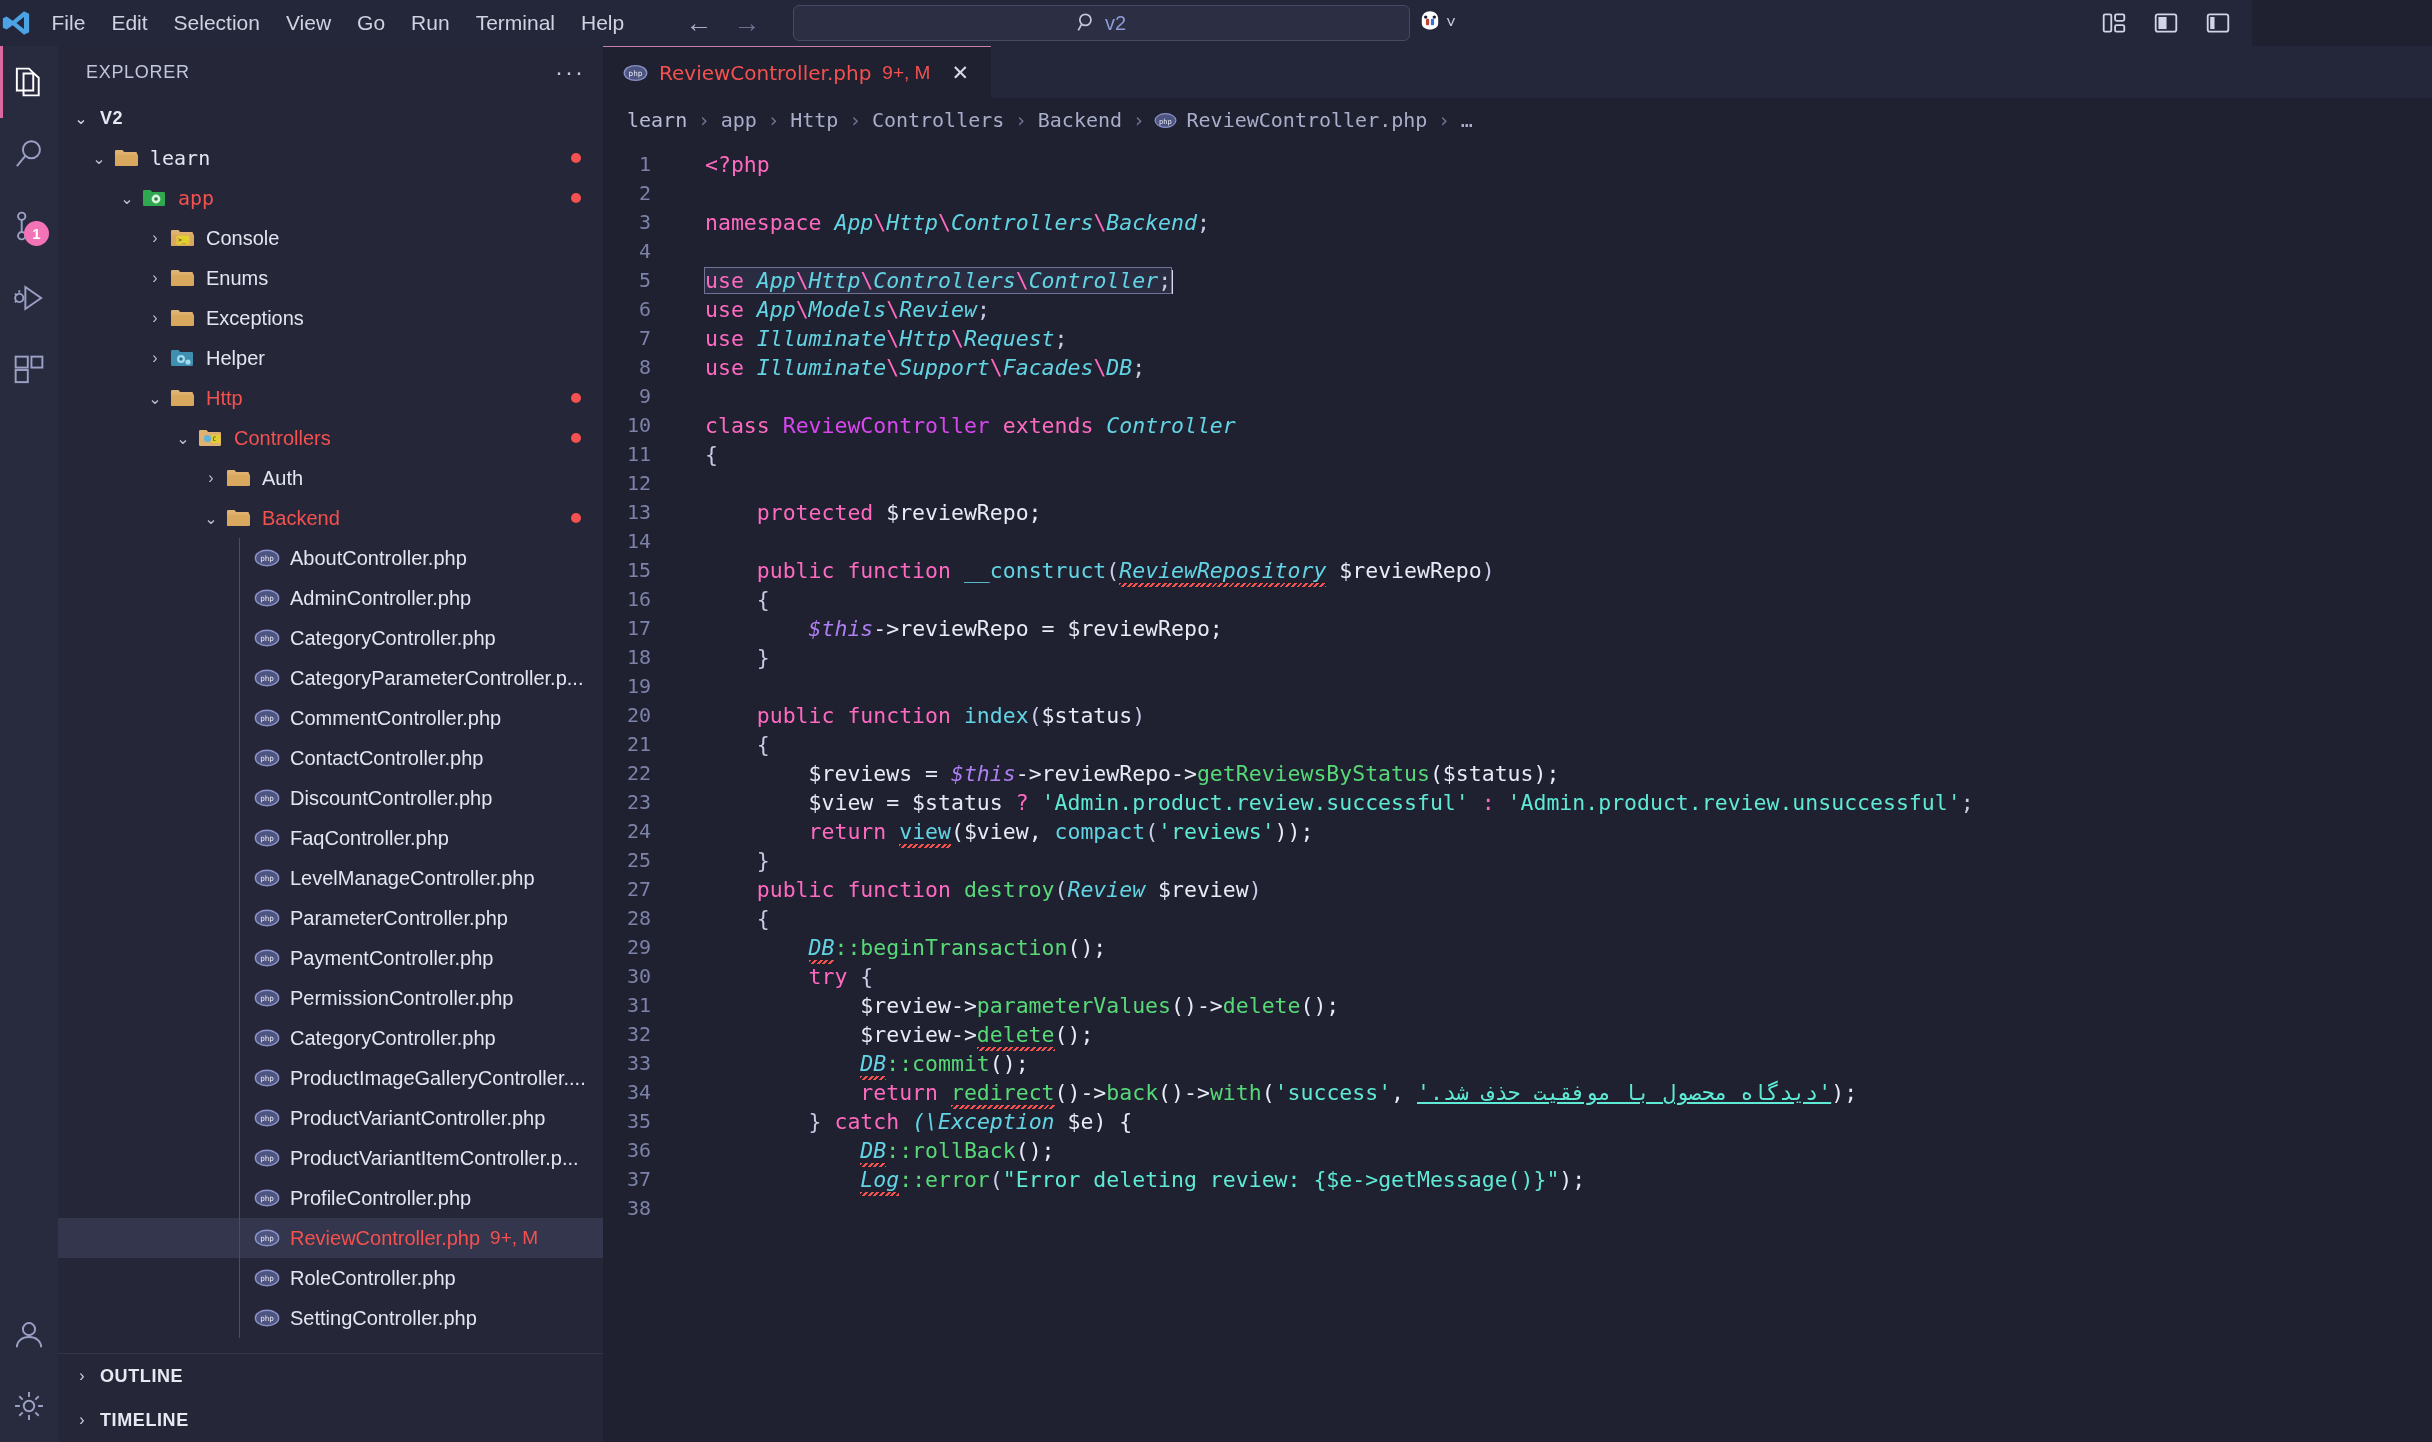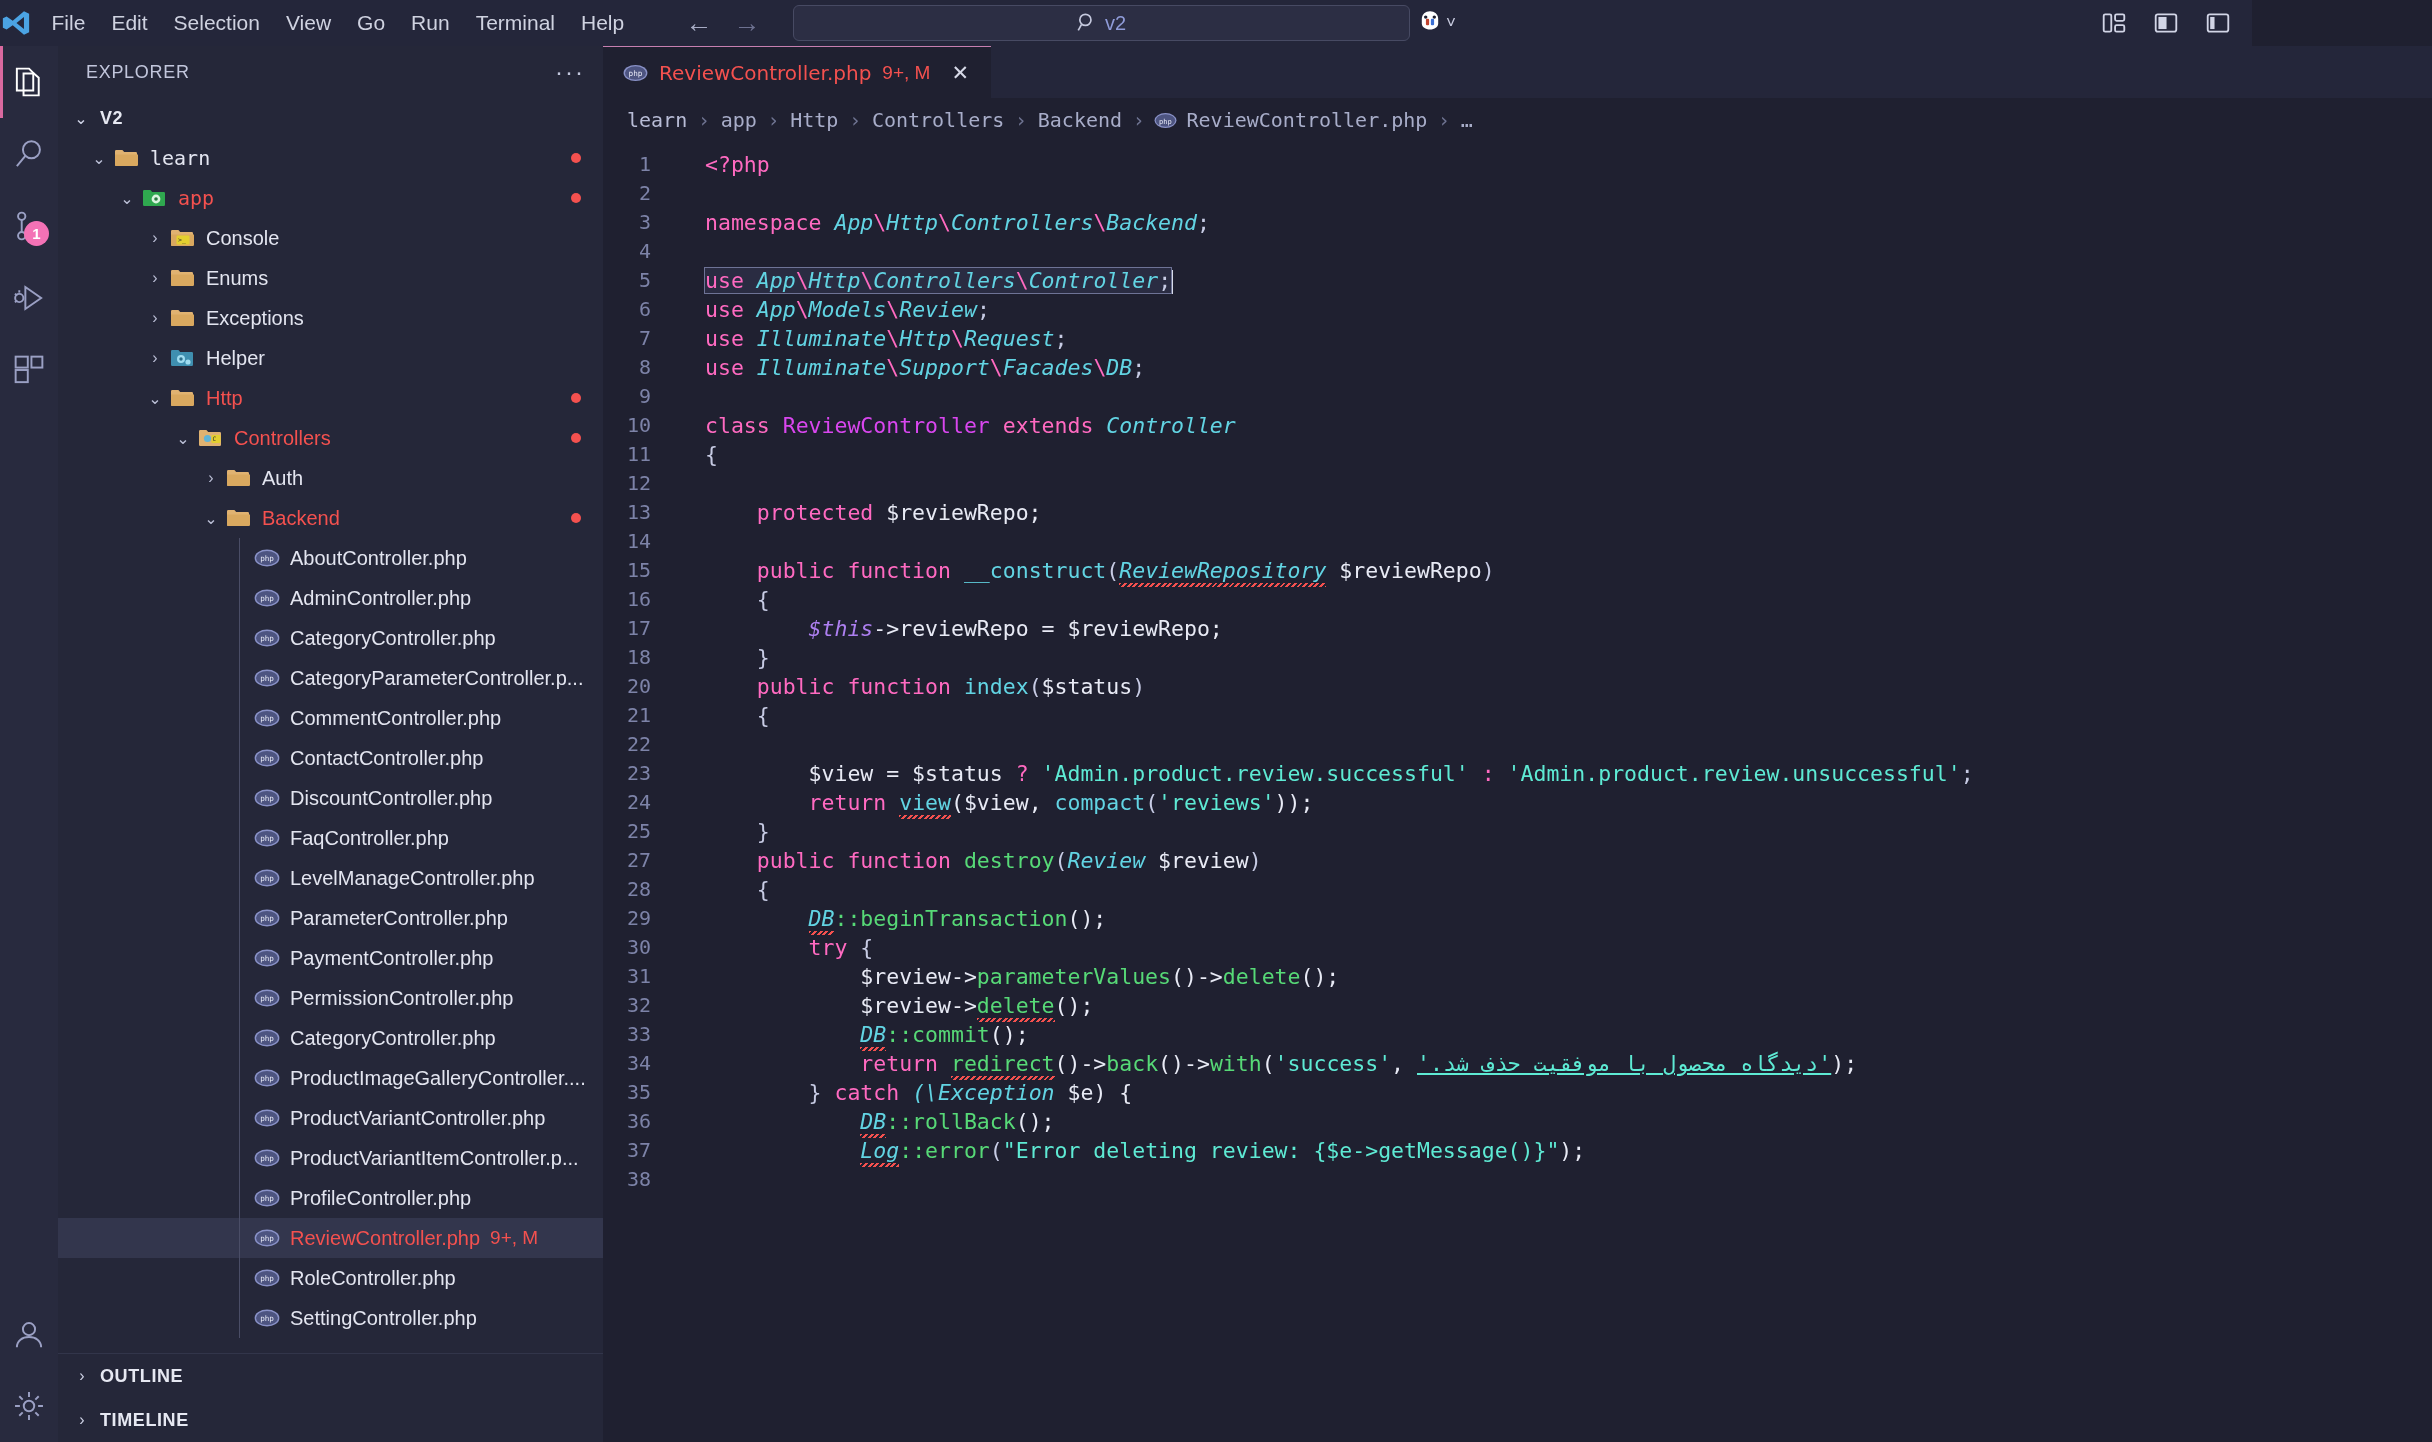--- a/index.html
+++ b/index.html
@@ -762,23 +762,24 @@
         <div class="cl"><span class="ln">9</span><span class="guide-col"></span><span class="ctext"></span></div>
         <div class="cl"><span class="ln">10</span><span class="guide-col"></span><span class="ctext"><span class="k">class</span> <span class="cls">ReviewController</span> <span class="k">extends</span> <span class="clsi">Controller</span></span></div>
         <div class="cl"><span class="ln">11</span><span class="guide-col"></span><span class="ctext"><span class="p">{</span></span></div>
         <div class="cl"><span class="ln">12</span><span class="guide-col g"></span><span class="ctext"></span></div>
         <div class="cl"><span class="ln">13</span><span class="guide-col g"></span><span class="ctext">    <span class="k">protected</span> <span class="var">$reviewRepo;</span></span></div>
         <div class="cl"><span class="ln">14</span><span class="guide-col g"></span><span class="ctext"></span></div>
         <div class="cl"><span class="ln">15</span><span class="guide-col g"></span><span class="ctext">    <span class="k">public function</span> <span class="fn">__construct</span><span class="p">(</span><span class="clsi squig">ReviewRepository</span> <span class="var">$reviewRepo</span><span class="p">)</span></span></div>
         <div class="cl"><span class="ln">16</span><span class="guide-col"></span><span class="ctext">    <span class="p">{</span></span></div>
         <div class="cl"><span class="ln">17</span><span class="guide-col g"></span><span class="ctext">        <span class="this">$this</span><span class="var">-&gt;reviewRepo = $reviewRepo;</span></span></div>
         <div class="cl"><span class="ln">18</span><span class="guide-col"></span><span class="ctext">    <span class="p">}</span></span></div>
+        <div class="cl"><span class="ln">19</span><span class="guide-col"></span><span class="ctext"></span></div>
         <div class="cl"><span class="ln">20</span><span class="guide-col"></span><span class="ctext">    <span class="k">public function</span> <span class="fn">index</span><span class="p">(</span><span class="var">$status</span><span class="p">)</span></span></div>
         <div class="cl"><span class="ln">21</span><span class="guide-col"></span><span class="ctext">    <span class="p">{</span></span></div>
-        <div class="cl"><span class="ln">22</span><span class="guide-col g"></span></div>
+        <div class="cl"><span class="ln">22</span><span class="guide-col g"></span><span class="ctext">        <span class="var">$reviews = </span><span class="this">$this</span><span class="var">-&gt;reviewRepo-&gt;</span><span class="mth">getReviewsByStatus</span><span class="var">($status);</span></span></div>
         <div class="cl"><span class="ln">23</span><span class="guide-col g"></span><span class="ctext">        <span class="var">$view = $status </span><span class="op">?</span> <span class="str">'Admin.product.review.successful'</span> <span class="op">:</span> <span class="str">'Admin.product.review.unsuccessful'</span><span class="p">;</span></span></div>
         <div class="cl"><span class="ln">24</span><span class="guide-col g"></span><span class="ctext">        <span class="k">return</span> <span class="fn squig">view</span><span class="var">($view, </span><span class="fn">compact</span><span class="p">(</span><span class="str">'reviews'</span><span class="var">));</span></span></div>
         <div class="cl"><span class="ln">25</span><span class="guide-col"></span><span class="ctext">    <span class="p">}</span></span></div>
         <div class="cl"><span class="ln">27</span><span class="guide-col"></span><span class="ctext">    <span class="k">public function</span> <span class="mth">destroy</span><span class="p">(</span><span class="clsi">Review</span> <span class="var">$review</span><span class="p">)</span></span></div>
         <div class="cl"><span class="ln">28</span><span class="guide-col"></span><span class="ctext">    <span class="p">{</span></span></div>
         <div class="cl"><span class="ln">29</span><span class="guide-col"></span><span class="ctext">        <span class="clsi squig">DB</span><span class="mth">::beginTransaction</span><span class="var">();</span></span></div>
         <div class="cl"><span class="ln">30</span><span class="guide-col"></span><span class="ctext">        <span class="k">try</span> <span class="p">{</span></span></div>
         <div class="cl"><span class="ln">31</span><span class="guide-col"></span><span class="ctext">            <span class="var">$review-&gt;</span><span class="mth">parameterValues</span><span class="var">()-&gt;</span><span class="mth">delete</span><span class="var">();</span></span></div>
         <div class="cl"><span class="ln">32</span><span class="guide-col"></span><span class="ctext">            <span class="var">$review-&gt;</span><span class="mth squig">delete</span><span class="var">();</span></span></div>
         <div class="cl"><span class="ln">33</span><span class="guide-col"></span><span class="ctext">            <span class="clsi squig">DB</span><span class="mth">::commit</span><span class="var">();</span></span></div>

